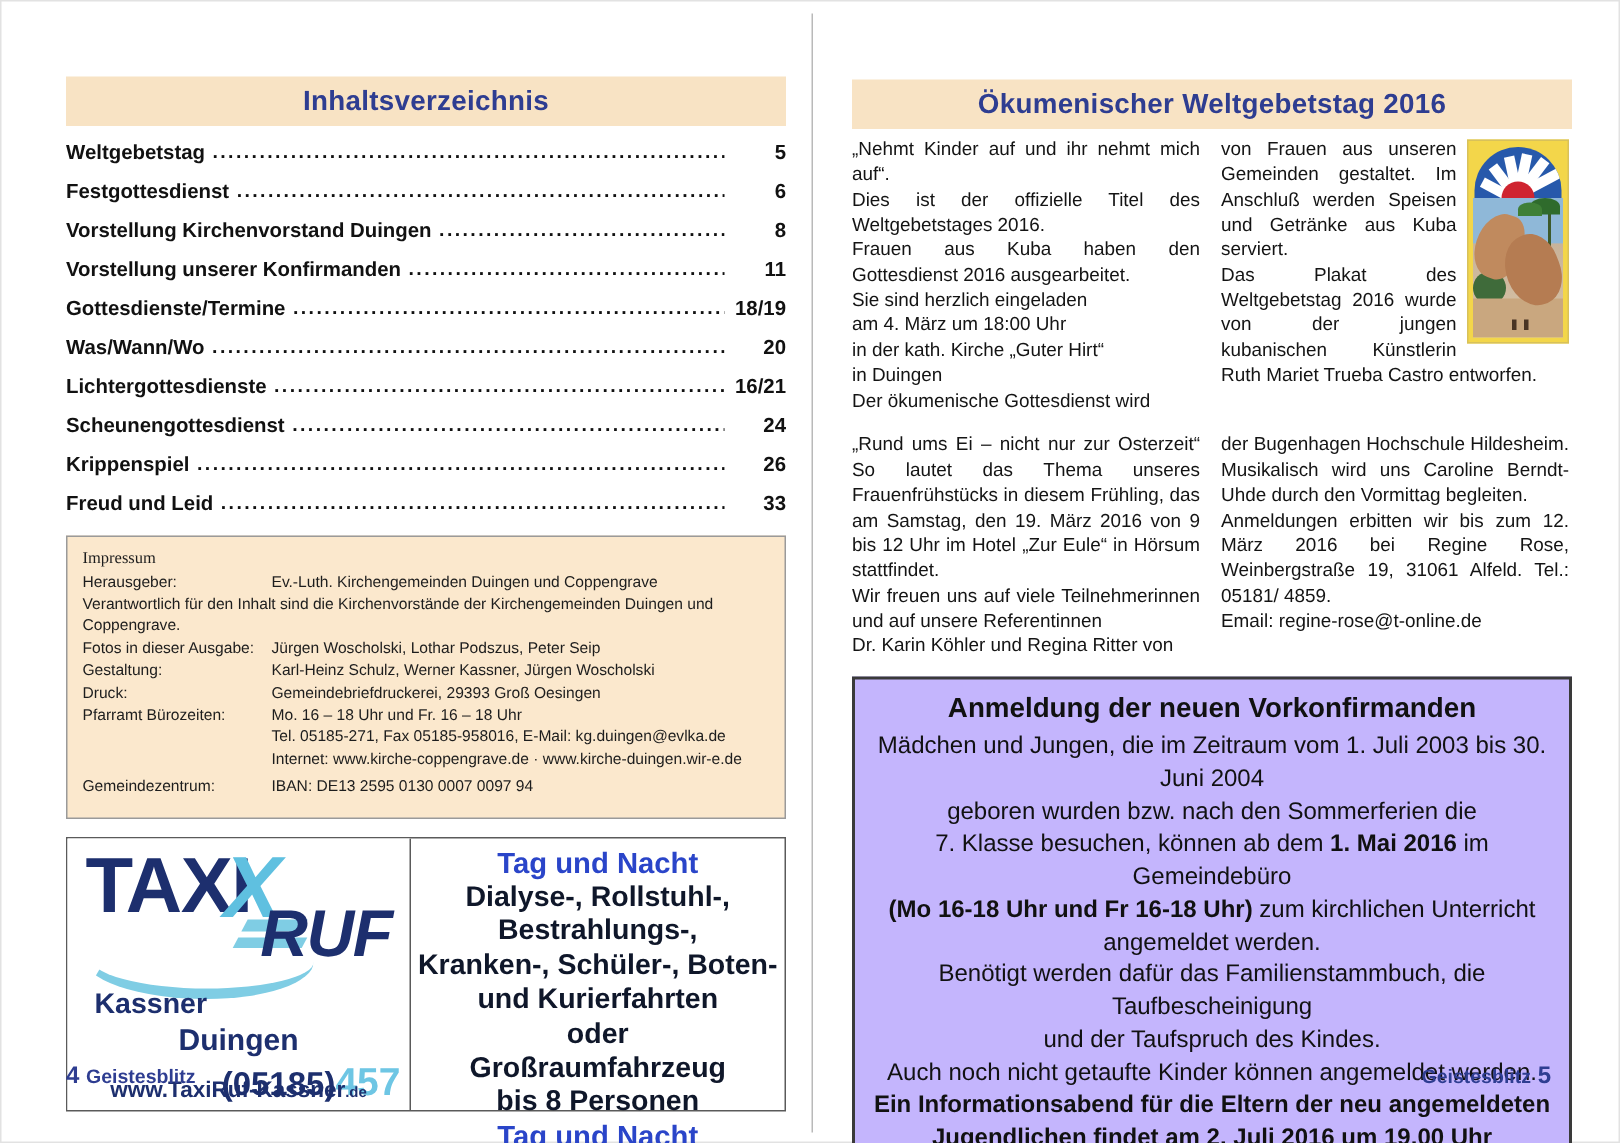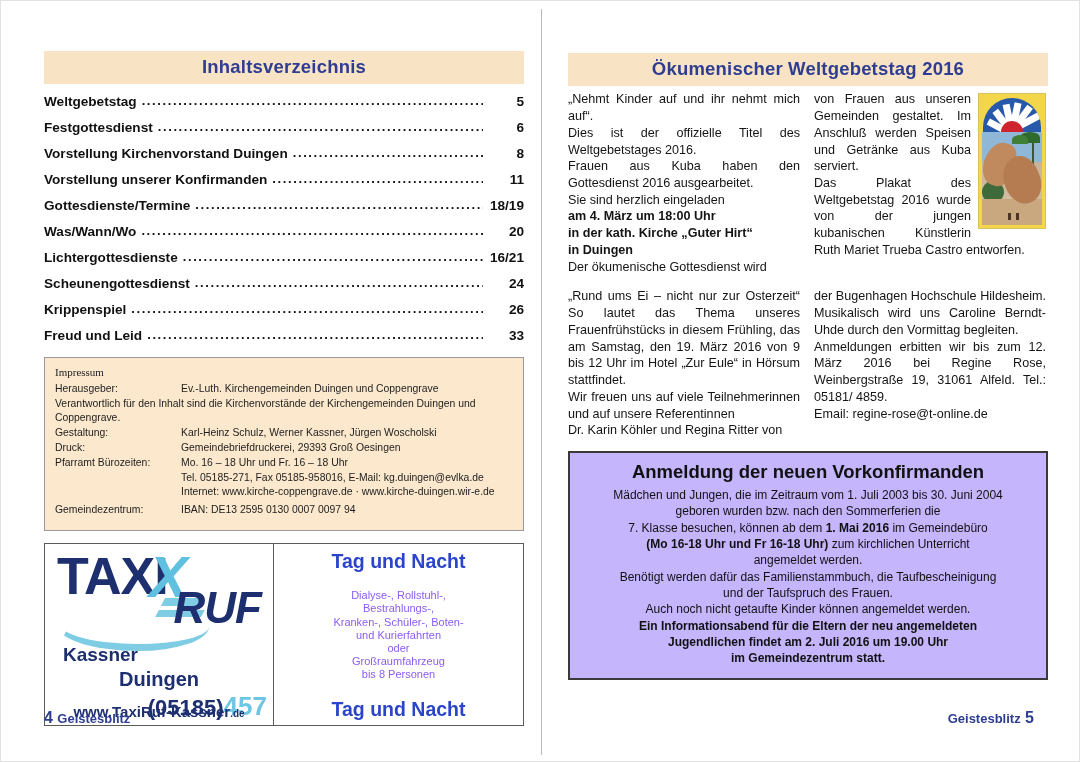--- a/index.html
+++ b/index.html
@@ -146,31 +146,31 @@
   }
   .tx-web .small{font-size:10px;}
   .taxi-text{
     flex:1 1 auto;
     text-align:center;
     padding:6px 4px 4px 4px;
     box-sizing:border-box;
     display:flex;flex-direction:column;justify-content:space-between;
   }
   .taxi-hl{color:#2a45c9;font-weight:bold;font-size:19.5px;line-height:1.18;}
-  .taxi-body{color:#8b5cf6;font-weight:normal;font-size:11px;line-height:1.2;}
+  .taxi-body{color:#0f172a;font-weight:bold;font-size:19px;line-height:1.2;}
 
   
   .article{margin-top:2px;}
   .art-cols{
     display:flex;gap:14px;margin-top:5px;
     font-size:12.6px;line-height:1.33;color:#141414;
   }
   .art-col{width:232px;flex:0 0 232px;text-align:justify;}
   .art-col p{margin:0;}
-  .art-col .b{font-weight:bold;}
+  .art-col .b{font-weight:normal;}
   .art-col.with-img{position:relative;}
 
   
   .poster{
     float:right;
     width:68px;height:136px;
     margin:2px 0 3px 7px;
     border:1px solid #d8c15a;
     box-sizing:border-box;
     position:relative;overflow:hidden;
@@ -236,21 +236,21 @@
     background:#c4b5fd;
     padding:8px 12px 12px 12px;
     text-align:center;
     box-sizing:border-box;
   }
   .anmeld h3{
     margin:0 0 4px 0;
     font-size:18.5px;font-weight:bold;color:#111;
   }
   .anmeld p{
-    margin:0;font-size:12px;line-height:1.36;color:#111;
+    margin:0;font-size:16px;line-height:1.36;color:#111;
   }
   .anmeld .b{font-weight:bold;}
 
   
   .footer{
     position:absolute;bottom:34px;
     color:#2e3d91;font-weight:bold;white-space:nowrap;
   }
   .footer-left{left:43px;}
   .footer-right{right:45px;}
@@ -321,20 +321,24 @@
         </div>
       </div>
 
     <div class="impressum">
       <div class="imp-head">Impressum</div>
       <div class="imp-row">
         <div class="imp-label">Herausgeber:</div>
         <div class="imp-val">Ev.-Luth. Kirchengemeinden Duingen und Coppengrave</div>
       </div>
       <div class="imp-full">Verantwortlich für den Inhalt sind die Kirchenvorstände der Kirchengemeinden Duingen und Coppengrave.</div>
+      <div class="imp-row">
+        <div class="imp-label">Fotos in dieser Ausgabe:</div>
+        <div class="imp-val">Jürgen Woscholski, Lothar Podszus, Peter Seip</div>
+      </div>
       <div class="imp-row">
         <div class="imp-label">Gestaltung:</div>
         <div class="imp-val">Karl-Heinz Schulz, Werner Kassner, Jürgen Woscholski</div>
       </div>
       <div class="imp-row">
         <div class="imp-label">Druck:</div>
         <div class="imp-val">Gemeindebriefdruckerei, 29393 Groß Oesingen</div>
       </div>
       <div class="imp-row">
         <div class="imp-label">Pfarramt Bürozeiten:</div>
@@ -447,21 +451,21 @@
     </div>
 
     <div class="anmeld">
       <h3>Anmeldung der neuen Vorkonfirmanden</h3>
       <p>Mädchen und Jungen, die im Zeitraum vom 1. Juli 2003 bis 30. Juni 2004</p>
       <p>geboren wurden bzw. nach den Sommerferien die</p>
       <p><span>7. Klasse besuchen, können ab dem </span><span class="b">1. Mai 2016</span><span> im Gemeindebüro</span></p>
       <p><span class="b">(Mo 16-18 Uhr und Fr 16-18 Uhr)</span><span> zum kirchlichen Unterricht</span></p>
       <p>angemeldet werden.</p>
       <p>Benötigt werden dafür das Familienstammbuch, die Taufbescheinigung</p>
-      <p>und der Taufspruch des Frauen.</p>
+      <p>und der Taufspruch des Kindes.</p>
       <p>Auch noch nicht getaufte Kinder können angemeldet werden.</p>
       <p class="b">Ein Informationsabend für die Eltern der neu angemeldeten</p>
       <p class="b">Jugendlichen findet am 2. Juli 2016 um 19.00 Uhr</p>
       <p class="b">im Gemeindezentrum statt.</p>
     </div>
 
   </div>
 
   <div class="footer footer-right">
     <span class="nm">Geistesblitz</span>

